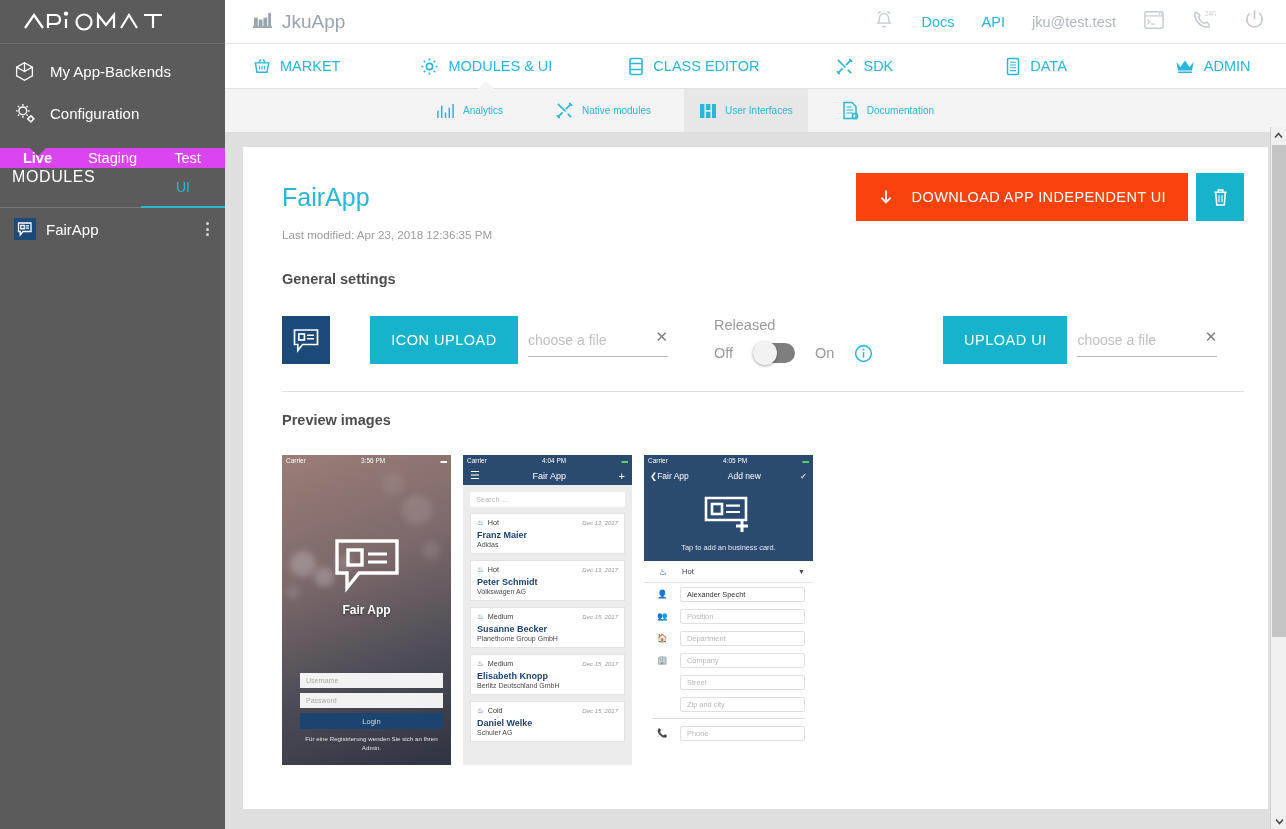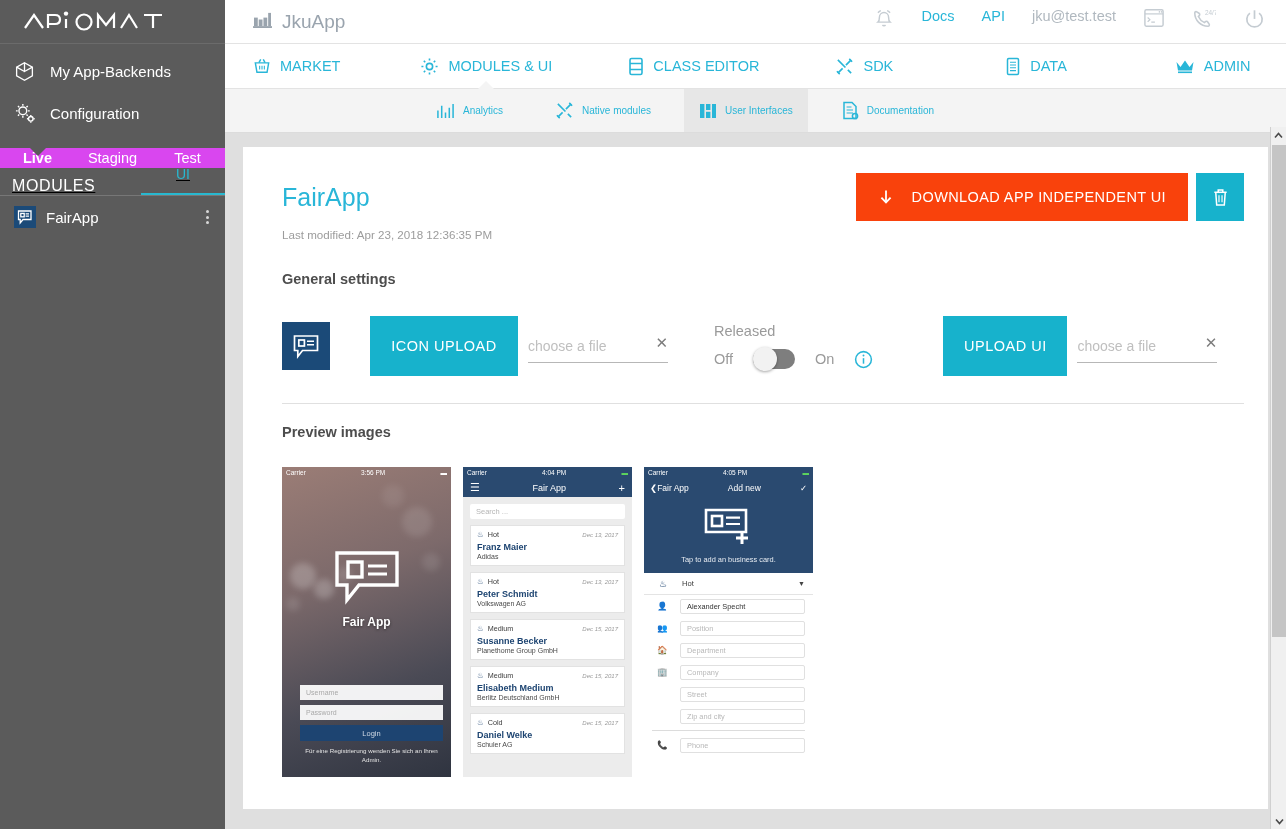--- a/index.html
+++ b/index.html
@@ -39,23 +39,22 @@
     flex: 1; display: flex; align-items: center; justify-content: center;
     color: #ffffff; font-size: 14.5px; cursor: pointer;
   }
   .env-tab.active { font-weight: bold; }
   .env-arrow {
     position: absolute; top: 0; left: 30px; width: 0; height: 0;
     border-left: 8px solid transparent; border-right: 8px solid transparent;
     border-top: 8px solid #5b5b5b;
   }
   .mod-head {
-    height: 28px; display: flex; align-items: flex-end; position: relative;
+    height: 40px; display: flex; align-items: flex-start; position: relative;
     border-bottom: 1px solid #777;
-    text-decoration: underline;
   }
   .mod-title {
     color: #ffffff; font-size: 16px; letter-spacing: .6px; padding-left: 12px;
     flex: 1;
   }
   .mod-ui-tab {
     width: 84px; height: 40px; display: flex; align-items: center; justify-content: center;
     color: #28b8d0; font-size: 14px; border-bottom: 2px solid #28b8d0;
     cursor: pointer;
   }
@@ -69,21 +68,21 @@
   .kebab i { width: 3px; height: 3px; background: #d8d8d8; border-radius: 50%; display:block;}
 
   
   .main { flex: 1; height: 829px; display: flex; flex-direction: column; background: #d946ef; position: relative; border-radius: 26px; }
   .topbar {
     height: 44px; background: #ffffff; display: flex; align-items: center;
     border-bottom: 1px solid #e3e3e3; padding: 0 12px 0 28px;
   }
   .app-title { display: flex; align-items: center; gap: 10px; }
   .app-title .t { color: #9aa4ae; font-size: 19px; }
-  .topbar-right { margin-left: auto; display: flex; gap: 27px; padding-right: 8px; }
+  .topbar-right { margin-left: auto; display: flex; align-items: center; gap: 27px; padding-right: 8px; }
   .tb-link { color: #29b6d8; font-size: 14.5px; cursor: pointer; }
   .tb-user { color: #b0b8bf; font-size: 14.5px; cursor: pointer; }
 
   .mainnav {
     height: 45px; background: #ffffff; display: flex; align-items: center;
     border-bottom: 1px solid #e3e3e3; position: relative;
   }
   .mainnav-item {
     display: flex; align-items: center; gap: 9px; color: #29b6d8; font-size: 14.5px;
     cursor: pointer; position: relative; height: 45px; padding: 0 4px;
@@ -125,21 +124,21 @@
     align-items: center; justify-content: center; cursor: pointer;
   }
   .desc { color: #4d4d4d; font-size: 13.6px; margin-top: 17px; }
   .lastmod { color: #9c9c9c; font-size: 11.6px; margin-top: 7px; }
 
   .section-title { color: #4d4d4d; font-size: 14.5px; font-weight: bold; margin-top: 30px; }
 
   .settings-row { display: flex; align-items: center; margin-top: 29px; }
   .icon-thumb { width: 48px; height: 48px; background: #1b4a78; display: flex; align-items: center; justify-content: center; }
   .btn-teal {
-    background: #17b2cc; color: #fff; border: none; height: 60px;
+    background: #17b2cc; color: #fff; border: none; height: 48px;
     font-size: 14.5px; letter-spacing: .5px; cursor: pointer;
   }
   .file-field { position: relative; width: 140px; margin-left: 10px; }
   .file-input {
     border: none; border-bottom: 1px solid #b7b7b7; background: transparent;
     width: 100%; height: 33px; font-size: 14px; color: #555; outline: none;
     font-family: "Liberation Sans", sans-serif; padding-right: 20px;
   }
   .file-input::placeholder { color: #bfbfbf; }
   .file-clear {
@@ -588,21 +587,21 @@
                 </div>
               <div class="cname">Susanne Becker</div>
               <div class="cco">Planethome Group GmbH</div>
             </div>
             <div class="card">
               <div class="crow">
                   <span class="flame">♨</span>
                 <span class="ctemp">Medium</span>
                 <span class="cdate">Dec 15, 2017</span>
                 </div>
-              <div class="cname">Elisabeth Medium</div>
+              <div class="cname">Elisabeth Knopp</div>
               <div class="cco">Berlitz Deutschland GmbH</div>
             </div>
             <div class="card">
               <div class="crow">
                   <span class="flame">♨</span>
                 <span class="ctemp">Cold</span>
                 <span class="cdate">Dec 15, 2017</span>
                 </div>
               <div class="cname">Daniel Welke</div>
               <div class="cco">Schuler AG</div>

